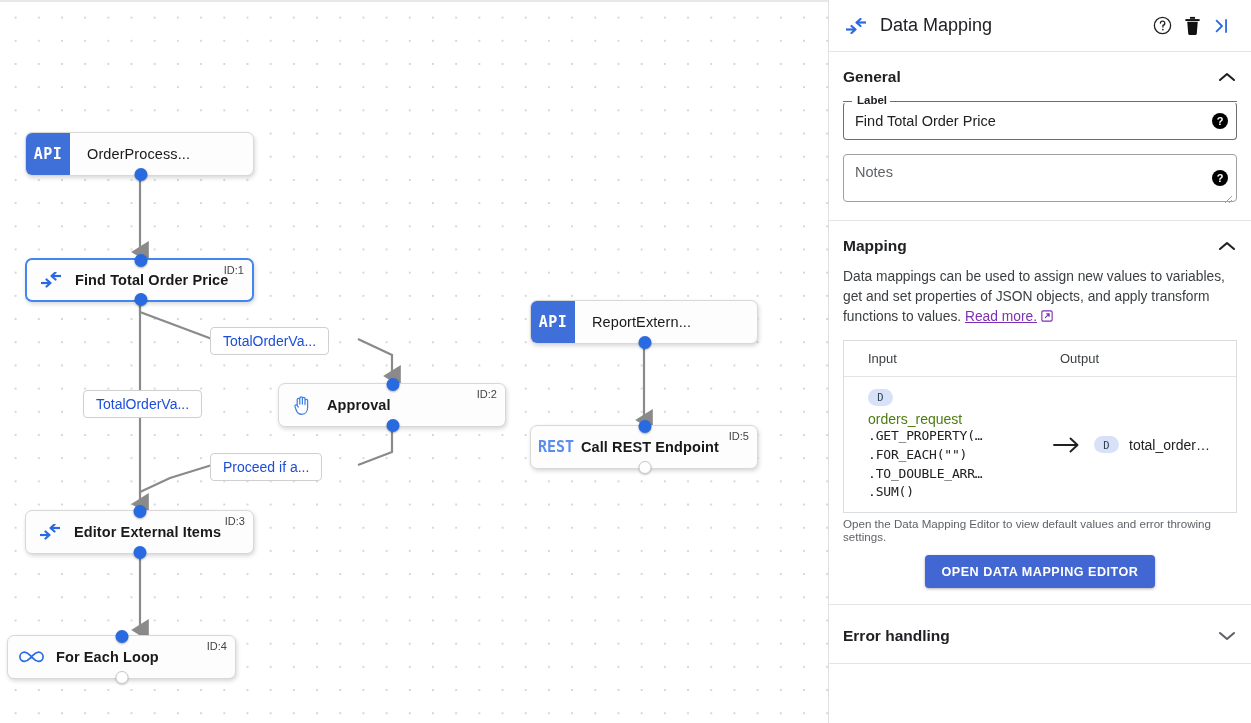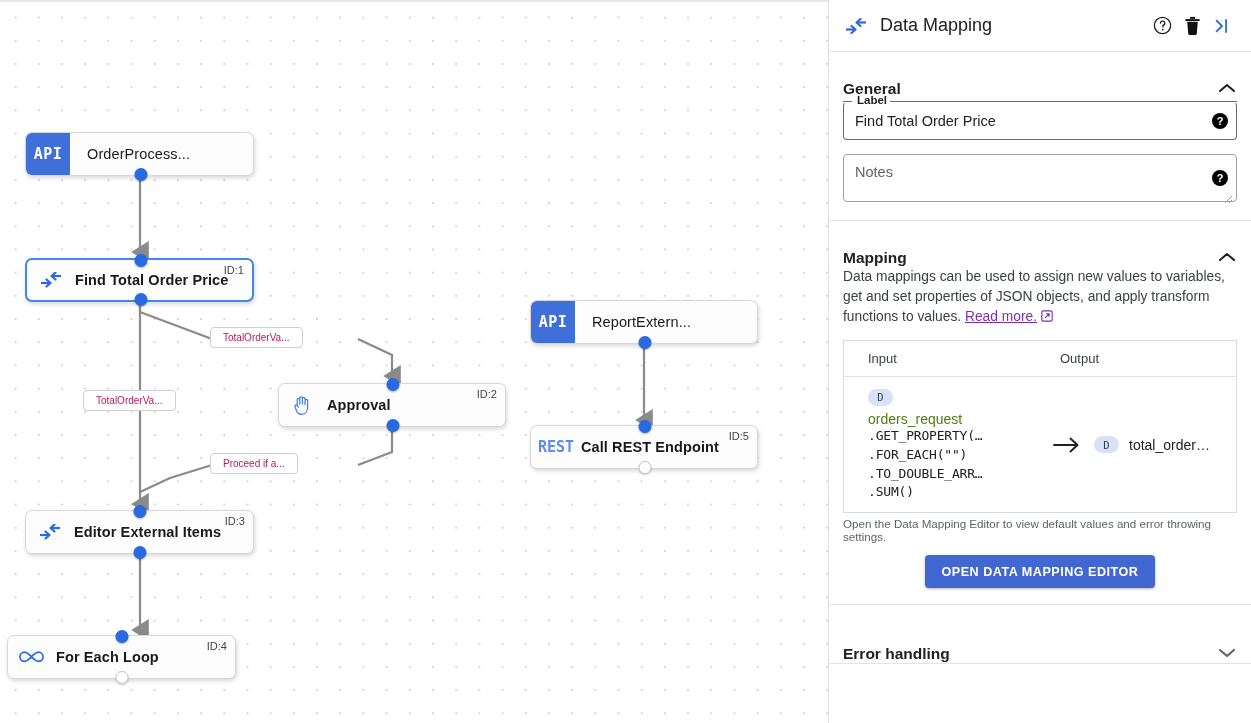--- a/index.html
+++ b/index.html
@@ -73,26 +73,26 @@
     position: absolute; width: 13px; height: 13px; border-radius: 50%;
     background: #2a6ae0; left: 50%; transform: translateX(-50%);
     box-shadow: 0 1px 2px rgba(0,0,0,0.3);
   }
   .port.top { top: -6px; }
   .port.bottom { bottom: -6px; }
   .port.hollow { background: #ffffff; border: 1.5px solid #c9c9c9; box-shadow: 0 1px 2px rgba(0,0,0,0.2); }
 
   .edge-label {
     position: absolute;
-    height: 21px; padding: 0 12px;
+    height: 28px; padding: 0 12px;
     background: #ffffff;
     border: 1px solid #cfcfcf;
     border-radius: 4px;
     display: flex; align-items: center; justify-content: center;
-    font-size: 10px; color: #be185d;
+    font-size: 14px; color: #1d4ed8;
     white-space: nowrap;
   }
 
   
   #panel {
     width: 423px; height: 723px;
     background: #fff;
     border-left: 1px solid #e0e0e0;
     display: flex; flex-direction: column;
     overflow: hidden;
@@ -102,21 +102,21 @@
     display: flex; align-items: center;
     padding: 0 14px 0 12px;
     border-bottom: 1px solid #e4e4e4;
   }
   .panel-header-icon { width: 30px; display:flex; align-items:center; justify-content:center; flex:0 0 30px; }
   .panel-header-title { font-size: 18px; color: #202124; margin-left: 9px; flex: 1; }
   .hdr-btn { width: 30px; height: 30px; display:flex; align-items:center; justify-content:center; cursor: pointer; }
 
   .section { border-bottom: 1px solid #e4e4e4; padding: 0 14px; }
   .section-head {
-    height: 46px; display: flex; align-items: flex-end; cursor: pointer;
+    height: 46px; display: flex; align-items: center; cursor: pointer;
     padding-top: 4px;
   }
   .section-title { font-size: 15.5px; font-weight: 700; color: #202124; flex: 1; }
   .chev { width: 20px; height: 20px; display:flex; align-items:center; justify-content:center; }
 
   
   .field { position: relative; margin-bottom: 14px; }
   .field-box {
     border: 1px solid #6d6d6d; border-radius: 4px;
     height: 38px; display: flex; align-items: center;

